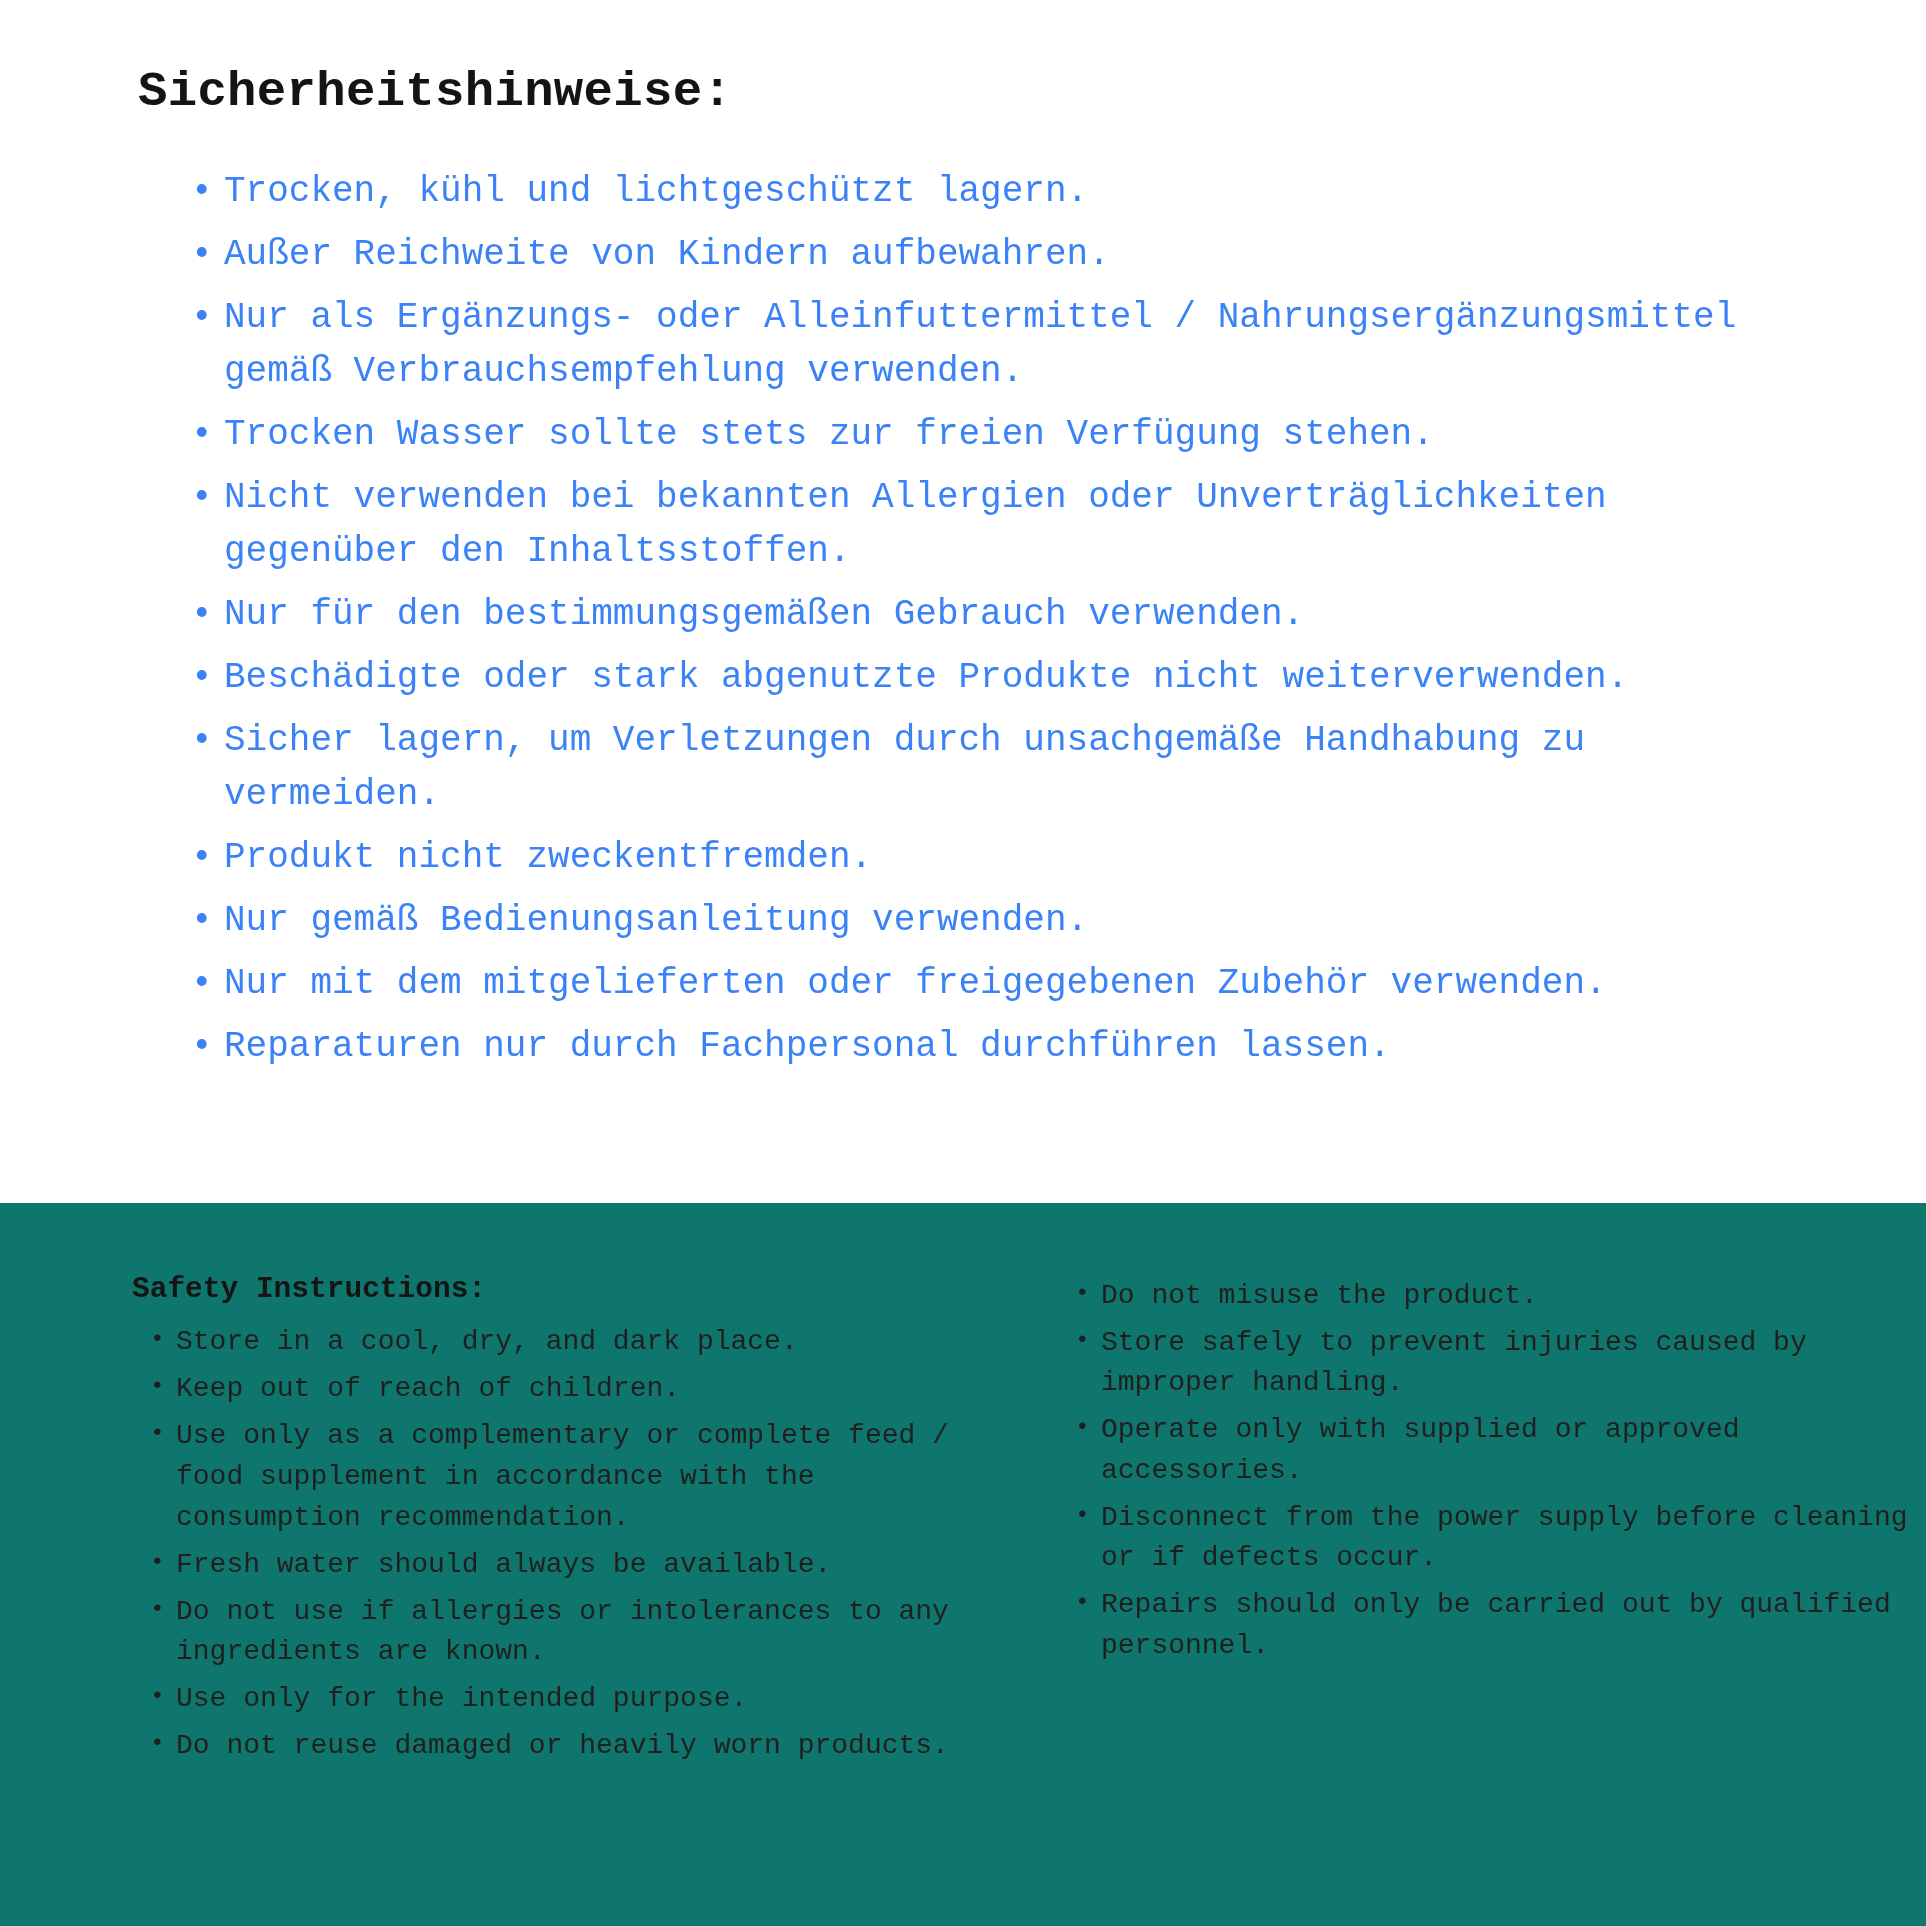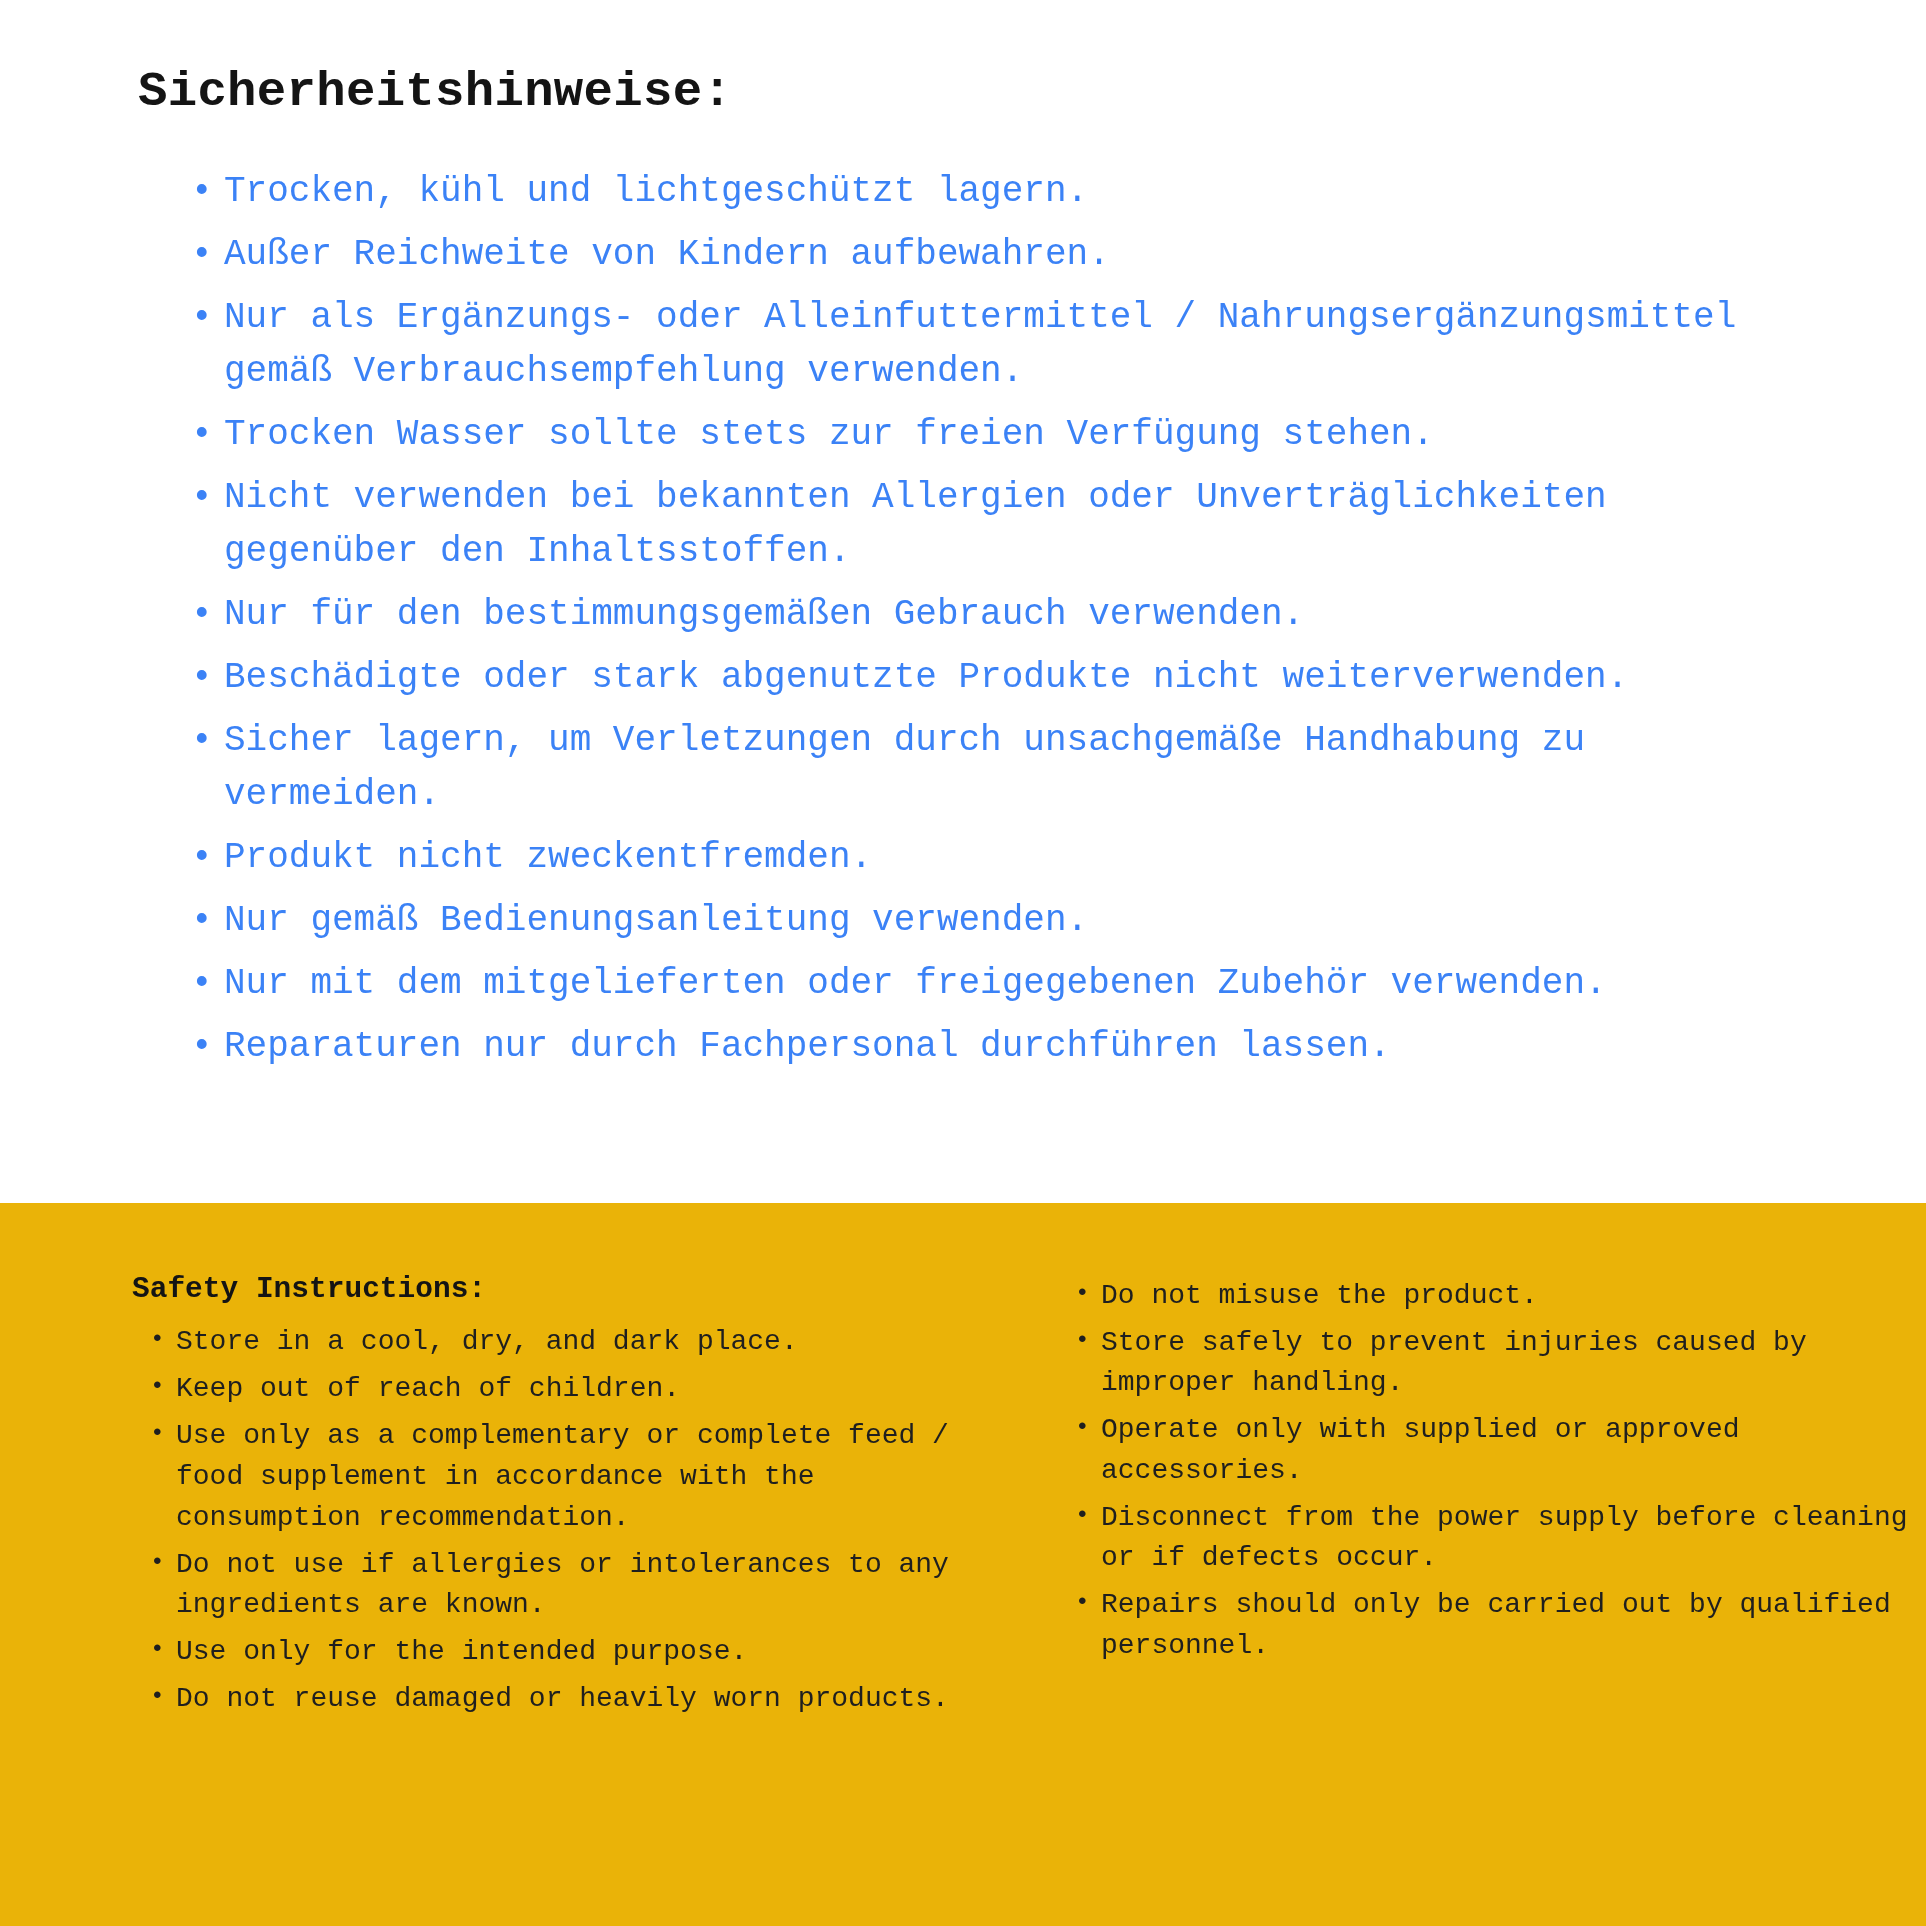--- a/index.html
+++ b/index.html
@@ -51,21 +51,21 @@
     content: "\2022";
     position: absolute;
     left: 0;
     top: 0;
   }
 
   
   .section-english {
     height: 789px;
     box-sizing: border-box;
-    background: #eab308;
+    background: #0f766e;
     padding: 69px 77px 0 132px;
     display: flex;
     gap: 83px;
   }
   .col-left  { width: 860px; flex: none; }
   .col-right { width: 835px; flex: none; padding-top: 3.9px; }
   .heading-en {
     font-size: 29.5px;
     font-weight: bold;
     margin: 0 0 16.7px 0;
@@ -117,20 +117,21 @@
   </div>
 
   <div class="section-english">
 
     <div class="col-left">
       <h2 class="heading-en">Safety Instructions:</h2>
       <ul class="list-en">
         <li>Store in a cool, dry, and dark place.</li>
         <li>Keep out of reach of children.</li>
         <li>Use only as a complementary or complete feed / food supplement in accordance with the consumption recommendation.</li>
+        <li>Fresh water should always be available.</li>
         <li>Do not use if allergies or intolerances to any ingredients are known.</li>
         <li>Use only for the intended purpose.</li>
         <li>Do not reuse damaged or heavily worn products.</li>
       </ul>
     </div>
 
     <div class="col-right">
       <ul class="list-en no-indent">
         <li>Do not misuse the product.</li>
         <li>Store safely to prevent injuries caused by improper handling.</li>

